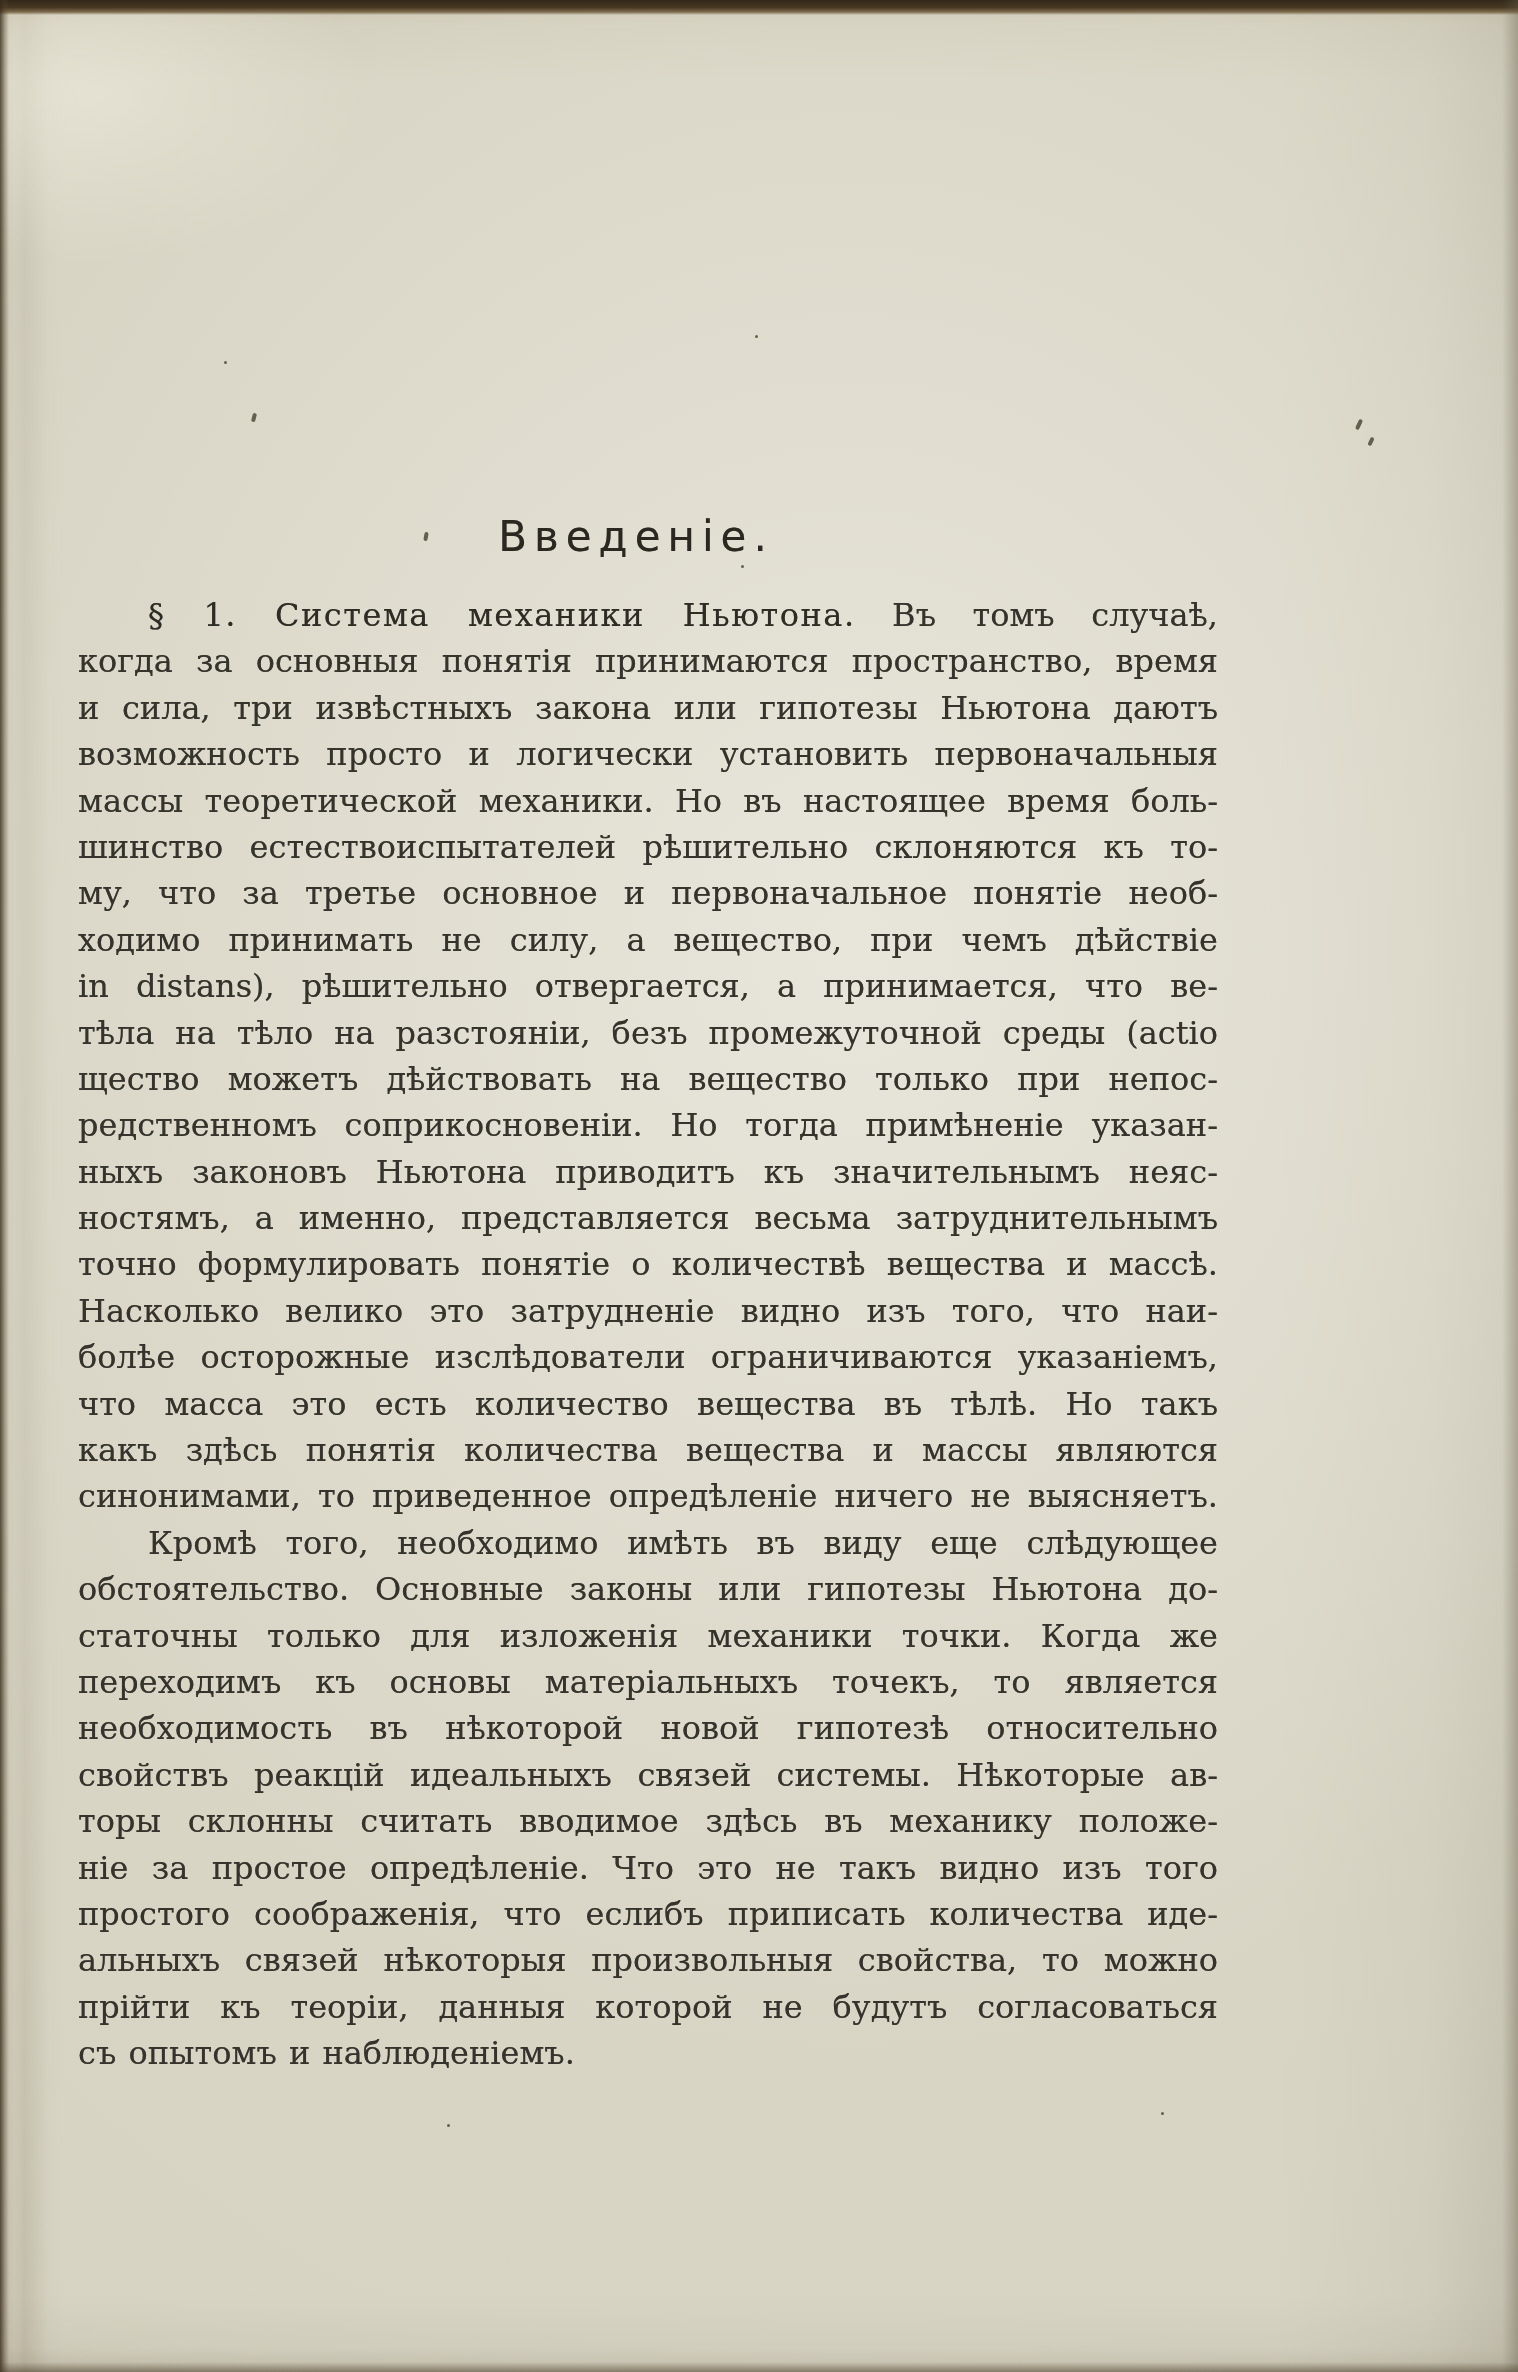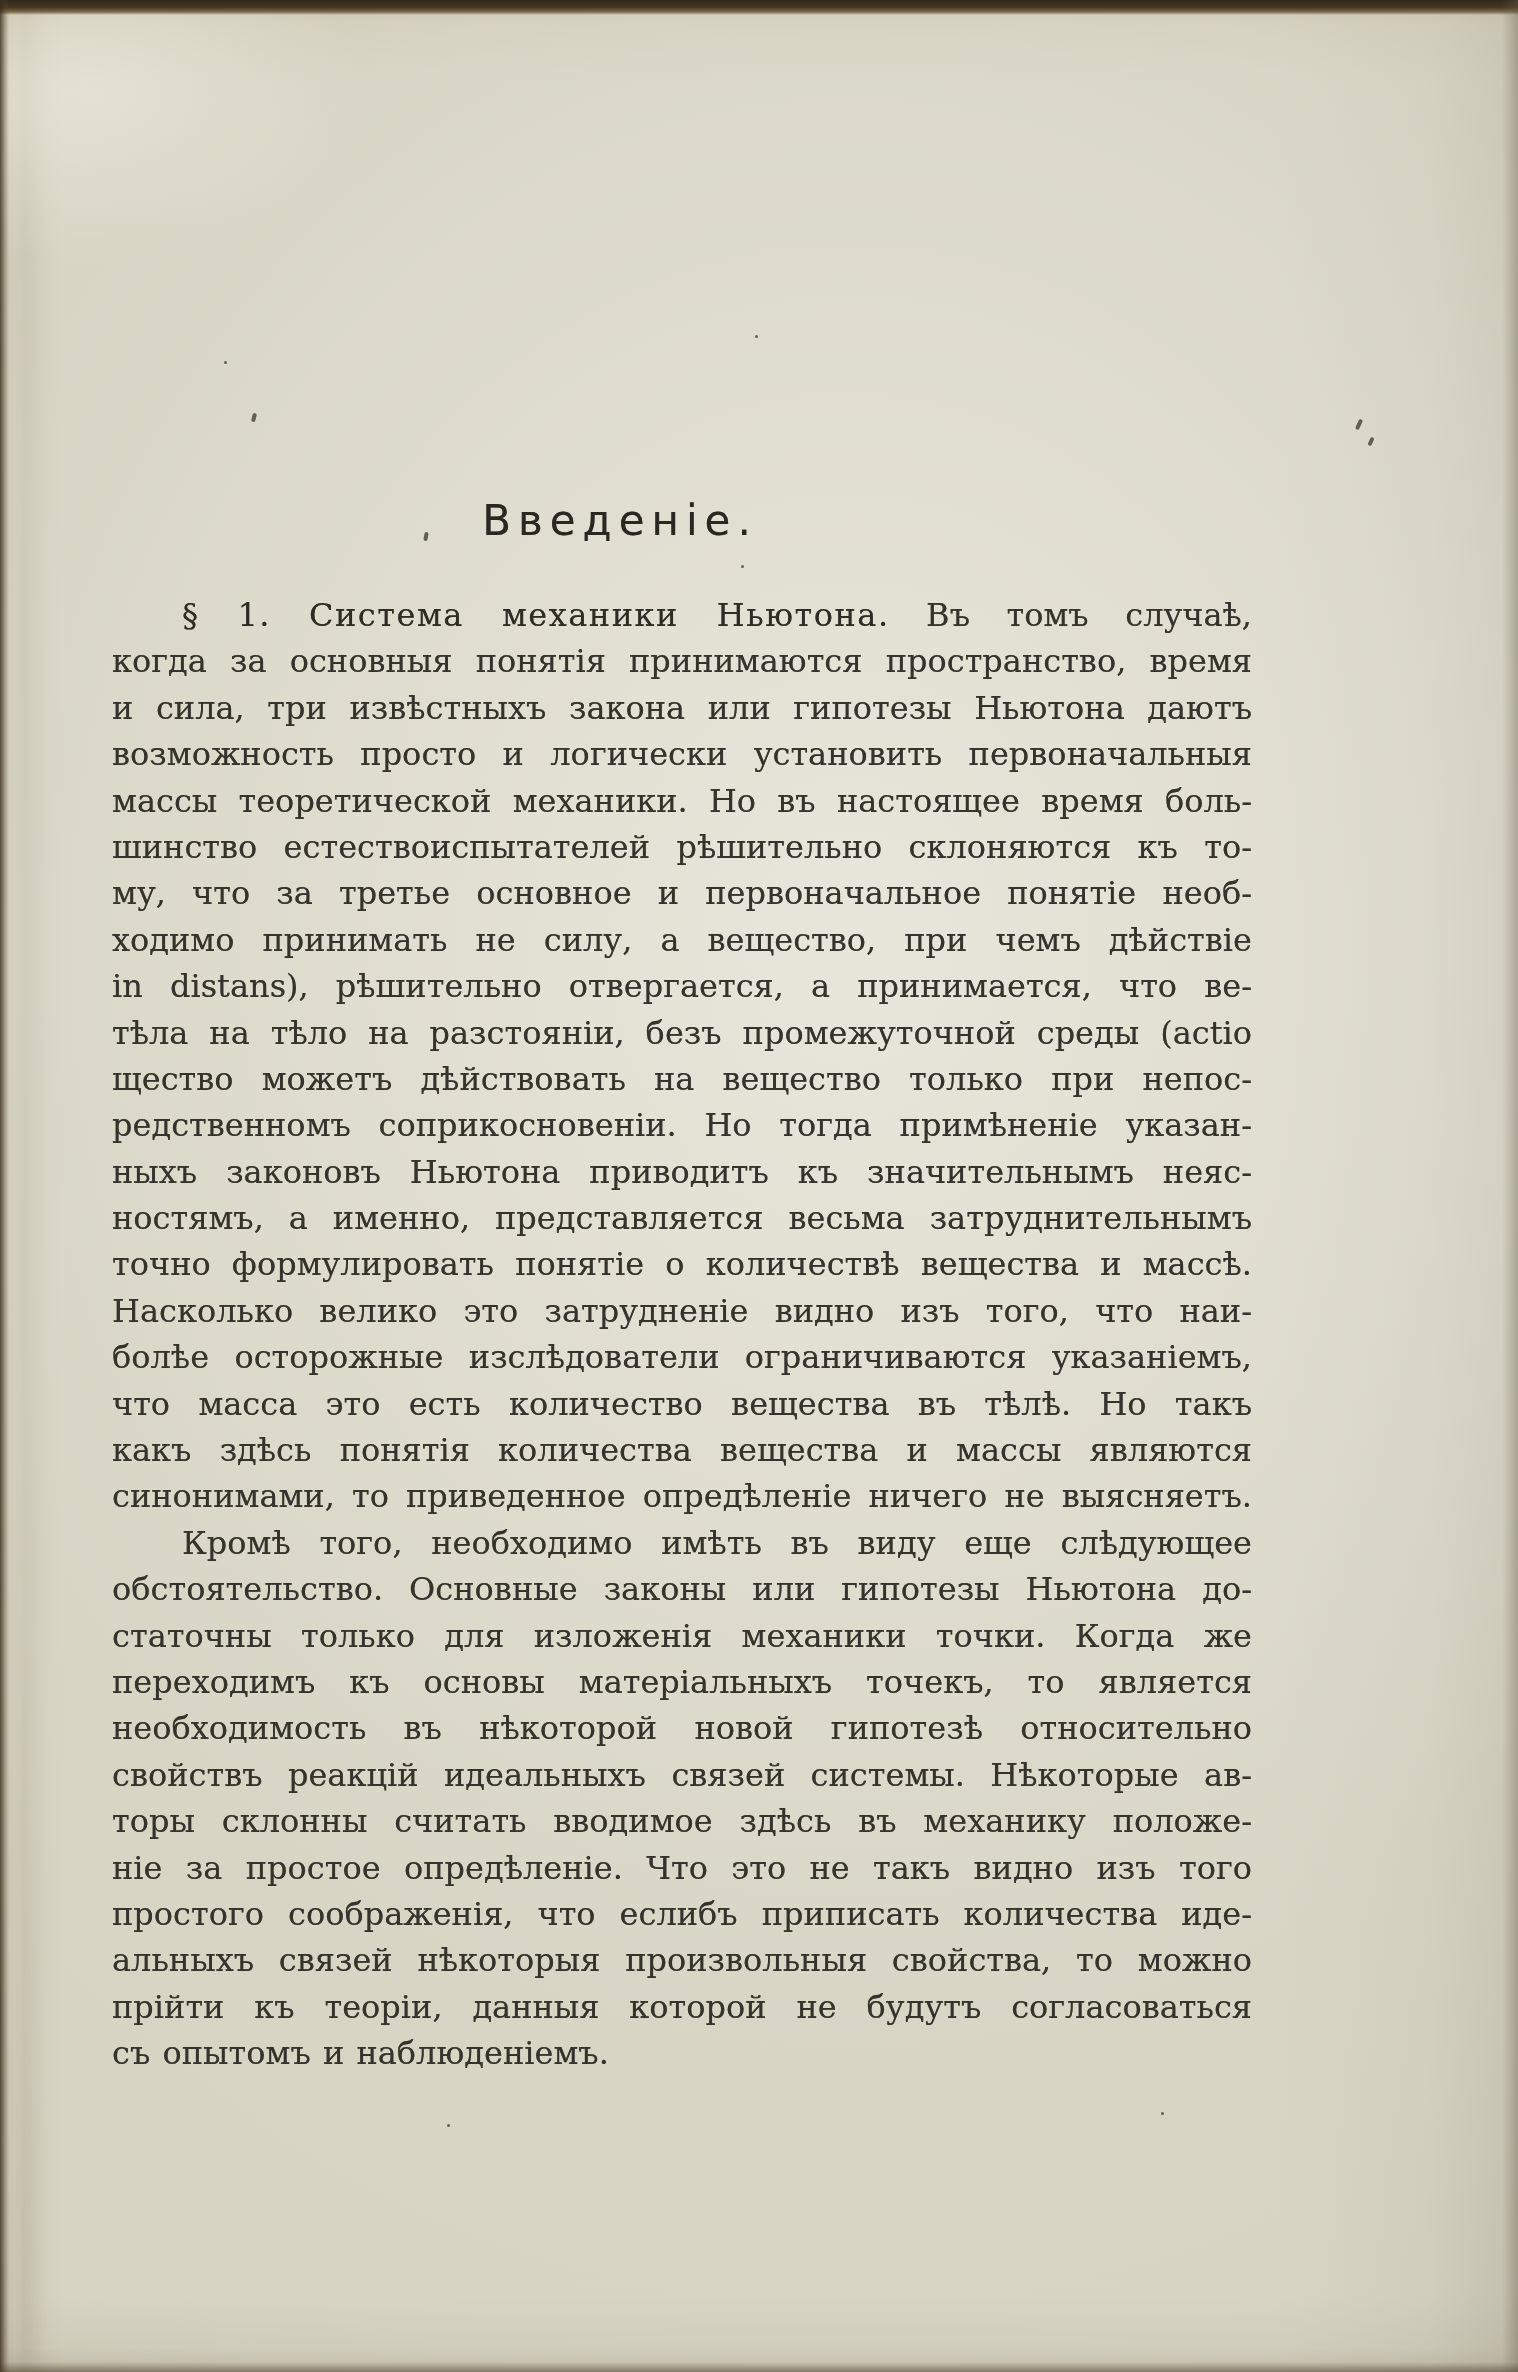--- a/index.html
+++ b/index.html
@@ -36,32 +36,32 @@
     position: absolute; left: 0; bottom: 0; width: 100%; height: 10px;
     background: linear-gradient(0deg, rgba(72,60,40,0.50), rgba(72,60,40,0));
   }
   .edge-right {
     position: absolute; right: 0; top: 0; width: 16px; height: 100%;
     background: linear-gradient(270deg, rgba(104,96,78,0.38), rgba(104,96,78,0));
   }
   .title {
     position: absolute;
     left: 80px; top: 496px; width: 1080px;
-    margin: 0;
+    margin: 16px;
     text-align: center;
     font-family: "DejaVu Sans", "Liberation Sans", sans-serif;
     font-weight: normal;
     font-size: 42px;
     letter-spacing: 7px;
     color: #2b2822;
     text-shadow: 0 0 0.5px rgba(43,40,34,0.55);
   }
   .text-block {
     position: absolute;
-    left: 78px; top: 592px; width: 1140px; margin-left: 34px;
+    left: 78px; top: 592px; width: 1140px;
   }
   .line {
     height: 46.4px;
     line-height: 46.4px;
     font-size: 32px;
     overflow: hidden;
     text-align: justify;
     text-align-last: justify;
     word-spacing: 2px;
     text-shadow: 0 0 0.4px rgba(48,45,38,0.55);

